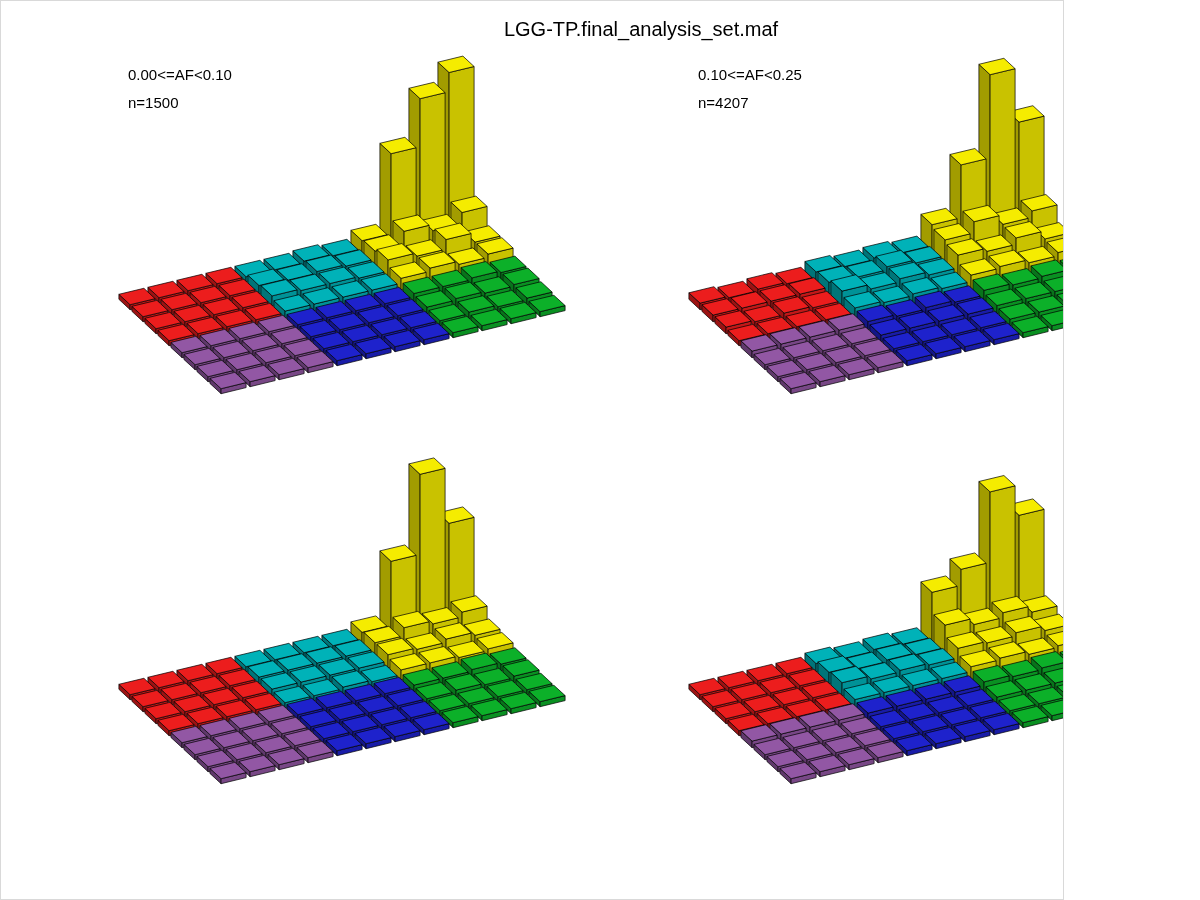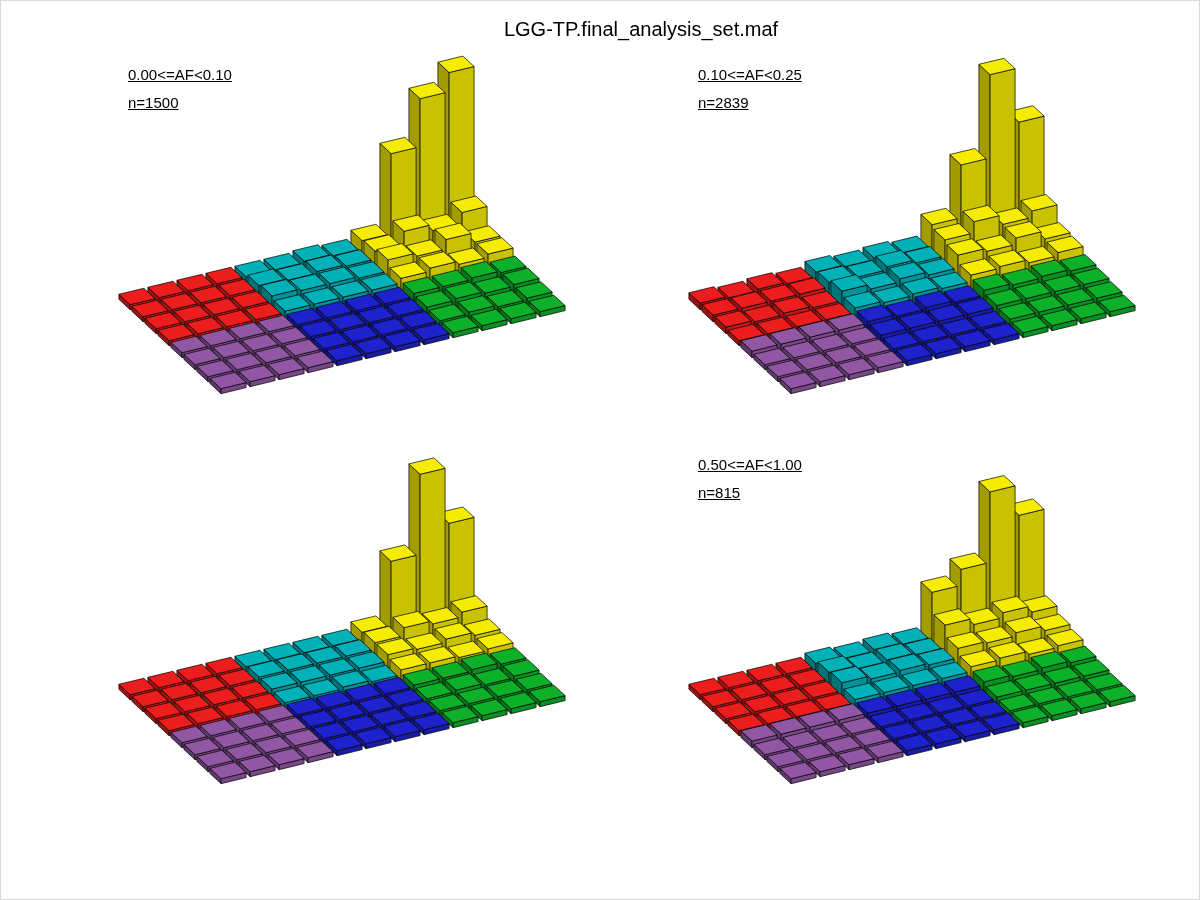--- a/index.html
+++ b/index.html
@@ -1,18 +1,18 @@
 <!DOCTYPE html>
 <html><head>
 <meta charset="utf-8">
 <style>
   html,body{margin:0;padding:0;background:#ffffff;}
   .figure{
     position:relative;
-    width:1200px;height:900px;
+    width:1064px;height:900px;
     background:#ffffff;
     font-family:"Liberation Sans", sans-serif;
     border:1px solid #d9d9d9;
     box-sizing:border-box;
     overflow:hidden;
   }
   .fig-title{
     position:absolute;
     top:17px;left:640px;
     transform:translateX(-50%);
@@ -20,21 +20,21 @@
     color:#000;
     white-space:nowrap;
   }
   .panel{position:absolute;width:575px;height:385px;}
   .panel-p1{left:85px;top:50px;}
   .panel-p2{left:655px;top:50px;}
   .panel-p3{left:85px;top:440px;}
   .panel-p4{left:655px;top:440px;}
   .panel-labels{
     position:absolute;left:42px;top:10px;
-    font-size:15px;line-height:28px;color:#000;z-index:2;text-decoration:underline;
+    font-size:15px;line-height:28px;color:#000;z-index:2;
   }
   .panel svg{position:absolute;left:0;top:0;}
 </style>
 </head>
 <body>
 
 <div class="figure">
 
   <div class="fig-title">LGG-TP.final_analysis_set.maf</div>
 
@@ -331,21 +331,21 @@
         <polygon points="152.9,320.4 177.9,314.3 189.1,324.6 164.1,330.7" fill="#9257a4" stroke="#000" stroke-width="0.7" stroke-linejoin="round"></polygon>
         <polygon points="123.9,332.4 123.9,327.4 135.1,337.7 135.1,342.7" fill="rgb(96,57,108)" stroke="#000" stroke-width="0.7" stroke-linejoin="round"></polygon>
         <polygon points="135.1,342.7 135.1,337.7 160.1,331.6 160.1,336.6" fill="rgb(120,71,134)" stroke="#000" stroke-width="0.7" stroke-linejoin="round"></polygon>
         <polygon points="123.9,327.4 148.9,321.3 160.1,331.6 135.1,337.7" fill="#9257a4" stroke="#000" stroke-width="0.7" stroke-linejoin="round"></polygon>
       </svg>
   </div>
 
   <div class="panel panel-p2">
     <div class="panel-labels">
       <div>0.10&lt;=AF&lt;0.25</div>
-      <div>n=2839</div>
+      <div>n=4207</div>
     </div>
     <svg width="575" height="375" viewBox="0 0 575 375">
         <polygon points="351.9,171.3 351.9,60.8 363.1,71.1 363.1,181.7" fill="rgb(162,156,0)" stroke="#000" stroke-width="0.7" stroke-linejoin="round"></polygon>
         <polygon points="363.1,181.7 363.1,71.1 388.1,65.1 388.1,175.7" fill="rgb(201,194,0)" stroke="#000" stroke-width="0.7" stroke-linejoin="round"></polygon>
         <polygon points="351.9,60.8 376.9,54.7 388.1,65.1 363.1,71.1" fill="#f5ec00" stroke="#000" stroke-width="0.7" stroke-linejoin="round"></polygon>
         <polygon points="322.9,178.3 322.9,13.3 334.1,23.7 334.1,188.7" fill="rgb(162,156,0)" stroke="#000" stroke-width="0.7" stroke-linejoin="round"></polygon>
         <polygon points="334.1,188.7 334.1,23.7 359.1,17.7 359.1,182.7" fill="rgb(201,194,0)" stroke="#000" stroke-width="0.7" stroke-linejoin="round"></polygon>
         <polygon points="322.9,13.3 347.9,7.3 359.1,17.7 334.1,23.7" fill="#f5ec00" stroke="#000" stroke-width="0.7" stroke-linejoin="round"></polygon>
         <polygon points="293.9,185.3 293.9,103.5 305.1,113.9 305.1,195.7" fill="rgb(162,156,0)" stroke="#000" stroke-width="0.7" stroke-linejoin="round"></polygon>
         <polygon points="305.1,195.7 305.1,113.9 330.1,107.9 330.1,189.7" fill="rgb(201,194,0)" stroke="#000" stroke-width="0.7" stroke-linejoin="round"></polygon>
@@ -919,24 +919,20 @@
         <polygon points="152.9,325.4 152.9,320.4 164.1,330.7 164.1,335.7" fill="rgb(96,57,108)" stroke="#000" stroke-width="0.7" stroke-linejoin="round"></polygon>
         <polygon points="164.1,335.7 164.1,330.7 189.1,324.6 189.1,329.6" fill="rgb(120,71,134)" stroke="#000" stroke-width="0.7" stroke-linejoin="round"></polygon>
         <polygon points="152.9,320.4 177.9,314.3 189.1,324.6 164.1,330.7" fill="#9257a4" stroke="#000" stroke-width="0.7" stroke-linejoin="round"></polygon>
         <polygon points="123.9,332.4 123.9,327.4 135.1,337.7 135.1,342.7" fill="rgb(96,57,108)" stroke="#000" stroke-width="0.7" stroke-linejoin="round"></polygon>
         <polygon points="135.1,342.7 135.1,337.7 160.1,331.6 160.1,336.6" fill="rgb(120,71,134)" stroke="#000" stroke-width="0.7" stroke-linejoin="round"></polygon>
         <polygon points="123.9,327.4 148.9,321.3 160.1,331.6 135.1,337.7" fill="#9257a4" stroke="#000" stroke-width="0.7" stroke-linejoin="round"></polygon>
       </svg>
   </div>
 
   <div class="panel panel-p4">
-    <div class="panel-labels">
-      <div>0.50&lt;=AF&lt;1.00</div>
-      <div>n=815</div>
-    </div>
     <svg width="575" height="375" viewBox="0 0 575 375">
         <polygon points="351.9,171.3 351.9,63.9 363.1,74.3 363.1,181.7" fill="rgb(162,156,0)" stroke="#000" stroke-width="0.7" stroke-linejoin="round"></polygon>
         <polygon points="363.1,181.7 363.1,74.3 388.1,68.3 388.1,175.7" fill="rgb(201,194,0)" stroke="#000" stroke-width="0.7" stroke-linejoin="round"></polygon>
         <polygon points="351.9,63.9 376.9,57.9 388.1,68.3 363.1,74.3" fill="#f5ec00" stroke="#000" stroke-width="0.7" stroke-linejoin="round"></polygon>
         <polygon points="322.9,178.3 322.9,40.5 334.1,50.9 334.1,188.7" fill="rgb(162,156,0)" stroke="#000" stroke-width="0.7" stroke-linejoin="round"></polygon>
         <polygon points="334.1,188.7 334.1,50.9 359.1,44.8 359.1,182.7" fill="rgb(201,194,0)" stroke="#000" stroke-width="0.7" stroke-linejoin="round"></polygon>
         <polygon points="322.9,40.5 347.9,34.5 359.1,44.8 334.1,50.9" fill="#f5ec00" stroke="#000" stroke-width="0.7" stroke-linejoin="round"></polygon>
         <polygon points="293.9,185.3 293.9,117.9 305.1,128.3 305.1,195.7" fill="rgb(162,156,0)" stroke="#000" stroke-width="0.7" stroke-linejoin="round"></polygon>
         <polygon points="305.1,195.7 305.1,128.3 330.1,122.3 330.1,189.7" fill="rgb(201,194,0)" stroke="#000" stroke-width="0.7" stroke-linejoin="round"></polygon>
         <polygon points="293.9,117.9 318.9,111.9 330.1,122.3 305.1,128.3" fill="#f5ec00" stroke="#000" stroke-width="0.7" stroke-linejoin="round"></polygon>

